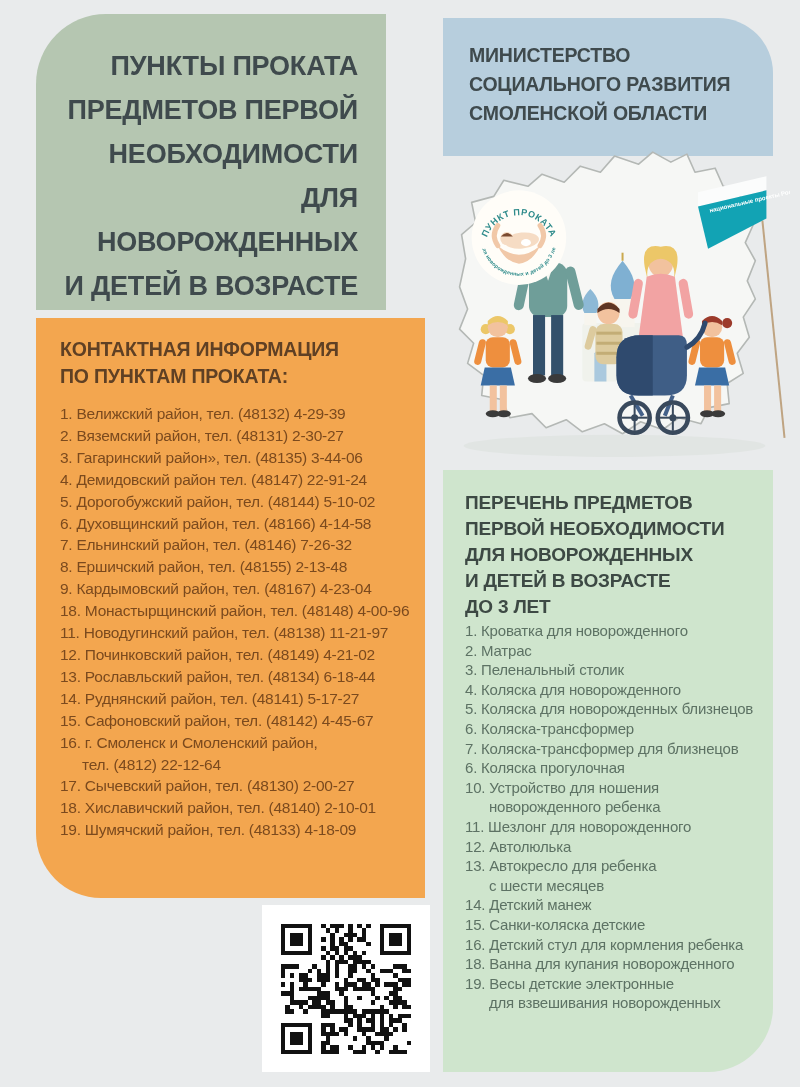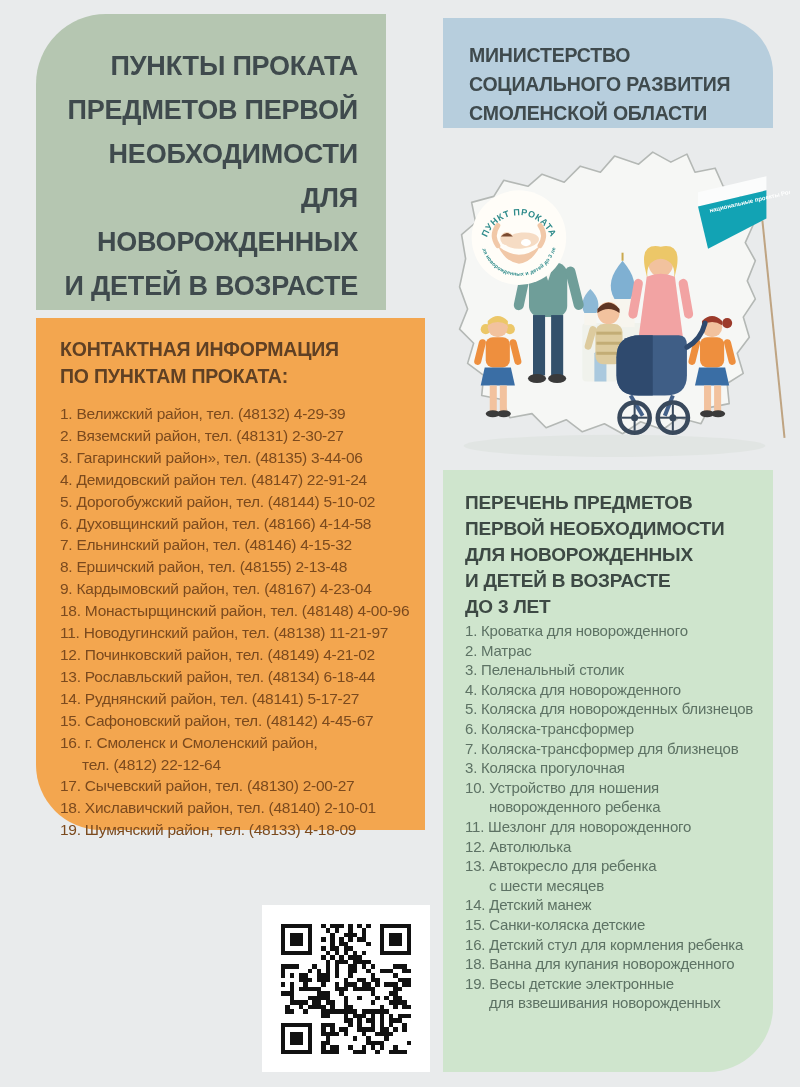--- a/index.html
+++ b/index.html
@@ -15,33 +15,33 @@
     background:#b5c6b1;border-radius:70px 0 0 0;
     box-sizing:border-box;padding:30px 28px 0 20px;
   }
   .title-box .t{
     white-space:pre-line;text-align:right;
     font-size:27px;font-weight:bold;line-height:44px;
     color:#3f4a4d;letter-spacing:-0.2px;
   }
   
   .ministry-box{
-    left:443px;top:18px;width:330px;height:110px;
+    left:443px;top:18px;width:330px;height:138px;
     background:#b7cedd;border-radius:0 55px 0 0;
     box-sizing:border-box;padding:23px 20px 0 26px;
   }
   .ministry-box .t{
     white-space:pre-line;font-size:19.5px;font-weight:bold;
     line-height:29px;color:#3f4a4d;letter-spacing:-0.2px;
   }
   
   .illustration{left:440px;top:138px;width:350px;height:332px;}
   
   .contacts-box{
-    left:36px;top:318px;width:389px;height:512px;
+    left:36px;top:318px;width:389px;height:580px;
     background:#f3a64f;border-radius:0 0 0 65px;
     box-sizing:border-box;padding:18px 8px 0 24px;
   }
   .contacts-box h2{
     margin:0;white-space:pre-line;
     font-size:19.5px;line-height:27px;font-weight:bold;color:#5f4024;
     letter-spacing:-0.2px;
   }
   ul.plist{list-style:none;margin:13px 0 0 0;padding:0;}
   .contacts-box ul.plist li{
@@ -227,21 +227,21 @@
 <div class="abs contacts-box">
   <h2>КОНТАКТНАЯ ИНФОРМАЦИЯ
 ПО ПУНКТАМ ПРОКАТА:</h2>
   <ul class="plist">
       <li><span>1. Велижский район, тел. (48132) 4-29-39</span></li>
       <li><span>2. Вяземский район, тел. (48131) 2-30-27</span></li>
       <li><span>3. Гагаринский район», тел. (48135) 3-44-06</span></li>
       <li><span>4. Демидовский район тел. (48147) 22-91-24</span></li>
       <li><span>5. Дорогобужский район, тел. (48144) 5-10-02</span></li>
       <li><span>6. Духовщинский район, тел. (48166) 4-14-58</span></li>
-      <li><span>7. Ельнинский район, тел. (48146) 4-15-32</span></li>
+      <li><span>7. Ельнинский район, тел. (48146) 7-26-32</span></li>
       <li><span>8. Ершичский район, тел. (48155) 2-13-48</span></li>
       <li><span>9. Кардымовский район, тел. (48167) 4-23-04</span></li>
       <li><span>18. Монастырщинский район, тел. (48148) 4-00-96</span></li>
       <li><span>11. Новодугинский район, тел. (48138) 11-21-97</span></li>
       <li><span>12. Починковский район, тел. (48149) 4-21-02</span></li>
       <li><span>13. Рославльский район, тел. (48134) 6-18-44</span></li>
       <li><span>14. Руднянский район, тел. (48141) 5-17-27</span></li>
       <li><span>15. Сафоновский район, тел. (48142) 4-45-67</span></li>
       <li><span>16. г. Смоленск и Смоленский район,
 тел. (4812) 22-12-64</span></li>
@@ -258,21 +258,21 @@
 И ДЕТЕЙ В ВОЗРАСТЕ
 ДО 3 ЛЕТ</h2>
   <ul class="plist">
       <li><span>1. Кроватка для новорожденного</span></li>
       <li><span>2. Матрас</span></li>
       <li><span>3. Пеленальный столик</span></li>
       <li><span>4. Коляска для новорожденного</span></li>
       <li><span>5. Коляска для новорожденных близнецов</span></li>
       <li><span>6. Коляска-трансформер</span></li>
       <li><span>7. Коляска-трансформер для близнецов</span></li>
-      <li><span>3. Коляска прогулочная</span></li>
+      <li><span>6. Коляска прогулочная</span></li>
       <li><span>10. Устройство для ношения
 новорожденного ребенка</span></li>
       <li><span>11. Шезлонг для новорожденного</span></li>
       <li><span>12. Автолюлька</span></li>
       <li><span>13. Автокресло для ребенка
 с шести месяцев</span></li>
       <li><span>14. Детский манеж</span></li>
       <li><span>15. Санки-коляска детские</span></li>
       <li><span>16. Детский стул для кормления ребенка</span></li>
       <li><span>18. Ванна для купания новорожденного</span></li>

